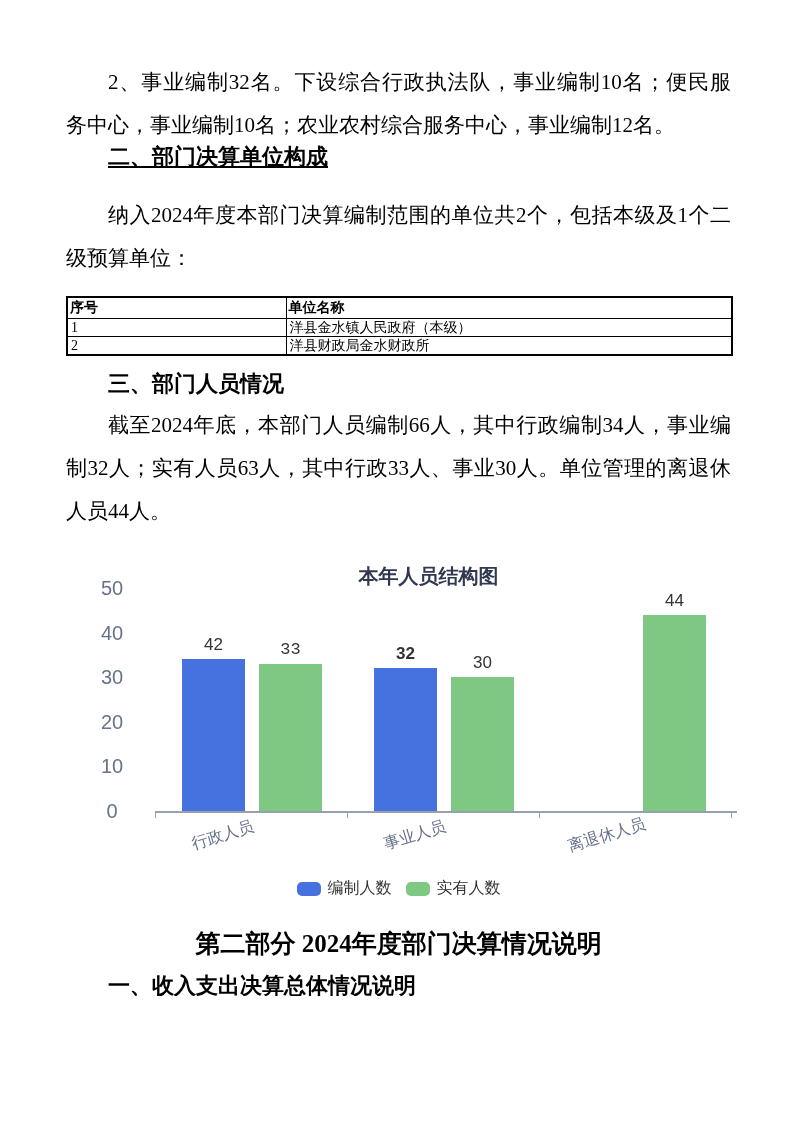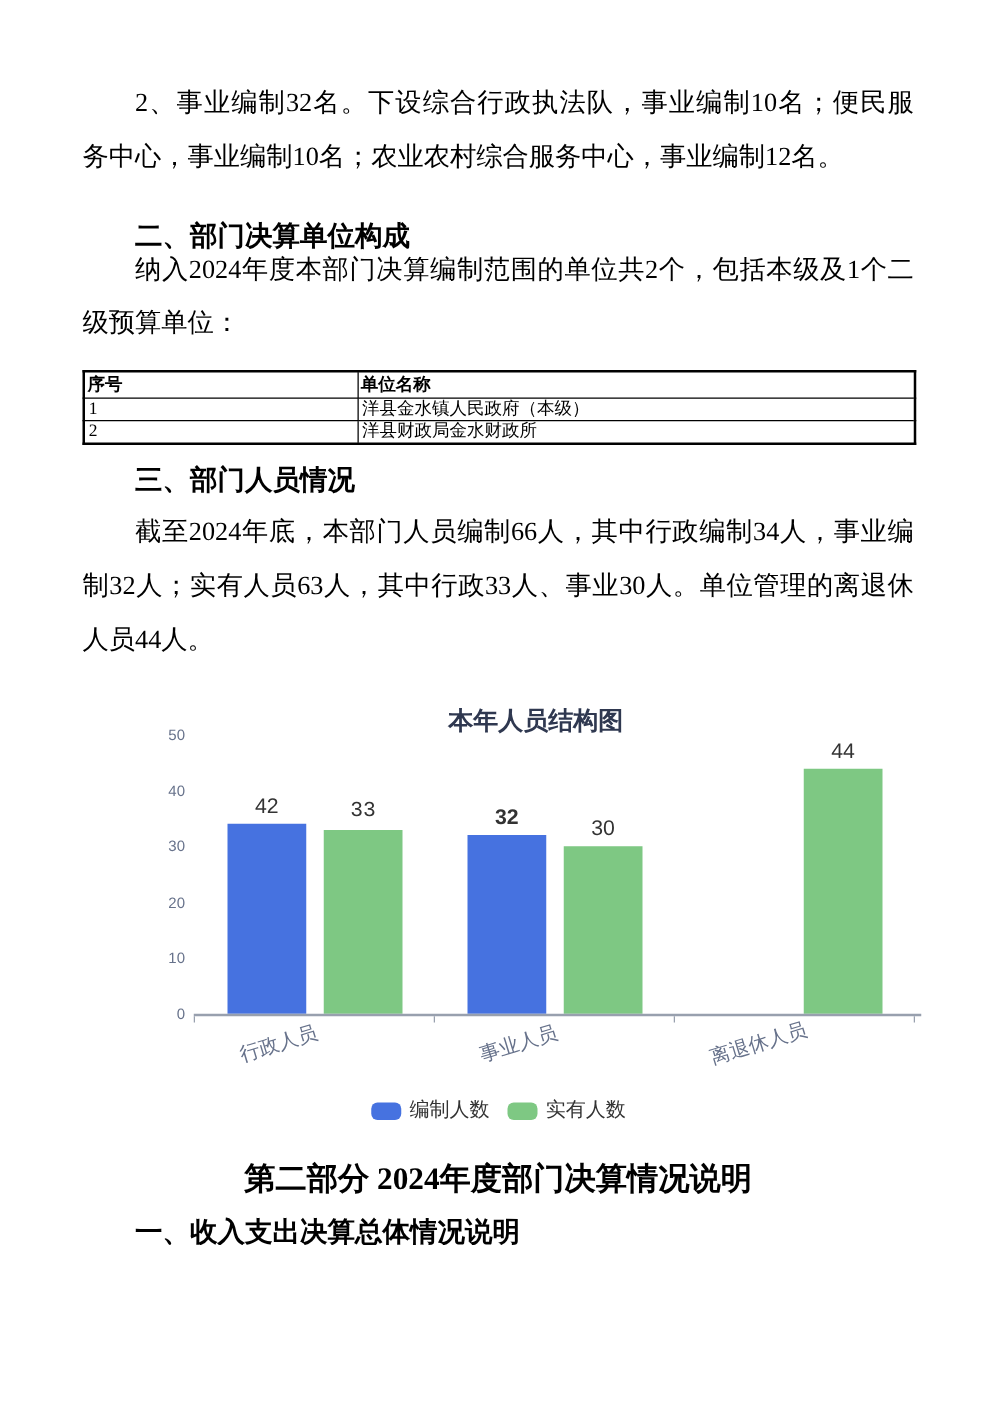--- a/index.html
+++ b/index.html
@@ -55,22 +55,22 @@
   .bar-label {
     position:absolute; width:80px; text-align:center;
     font-size:17px; color:#333; line-height:18px;
   }
   .x-axis {
     position:absolute; left:89px; top:291px; width:582px; height:2px;
     background:#98a0ae;
   }
   .x-tick { position:absolute; top:293px; width:1px; height:5px; background:#98a0ae; }
   .y-label {
-    position:absolute; left:10px; width:72px; text-align:right;
-    font-size:12px; line-height:18px; color:#67728b;
+    position:absolute; left:10px; width:72px; text-align:center;
+    font-size:20px; line-height:18px; color:#67728b;
   }
   .x-labels { position:absolute; left:89px; top:299px; width:576px; height:45px; }
   .x-label {
     position:absolute; width:120px; top:6px; text-align:center;
     font-size:16px; color:#67728b; white-space:nowrap;
     transform:rotate(-17deg); transform-origin:center center;
   }
   .legend {
     position:absolute; left:0; right:0; top:358px;
     display:flex; justify-content:center; align-items:center; gap:14px;
@@ -81,21 +81,21 @@
 </head>
 <body>
 
 <div class="page">
 
   <div class="block para" style="top:61px;">
       <div class="line indent fill">2、事业编制32名。下设综合行政执法队，事业编制10名；便民服</div>
       <div class="line">务中心，事业编制10名；农业农村综合服务中心，事业编制12名。</div>
     </div>
 
-  <h3 class="block sec-heading" style="top:167px;">二、部门决算单位构成</h3>
+  <h3 class="block sec-heading" style="top:135px;text-decoration:underline;">二、部门决算单位构成</h3>
 
   <div class="block para" style="top:194px;">
       <div class="line indent fill">纳入2024年度本部门决算编制范围的单位共2个，包括本级及1个二</div>
       <div class="line">级预算单位：</div>
     </div>
 
   <table class="units block" style="top:296px;">
     <colgroup>
         <col class="c1">
         <col class="c2">

